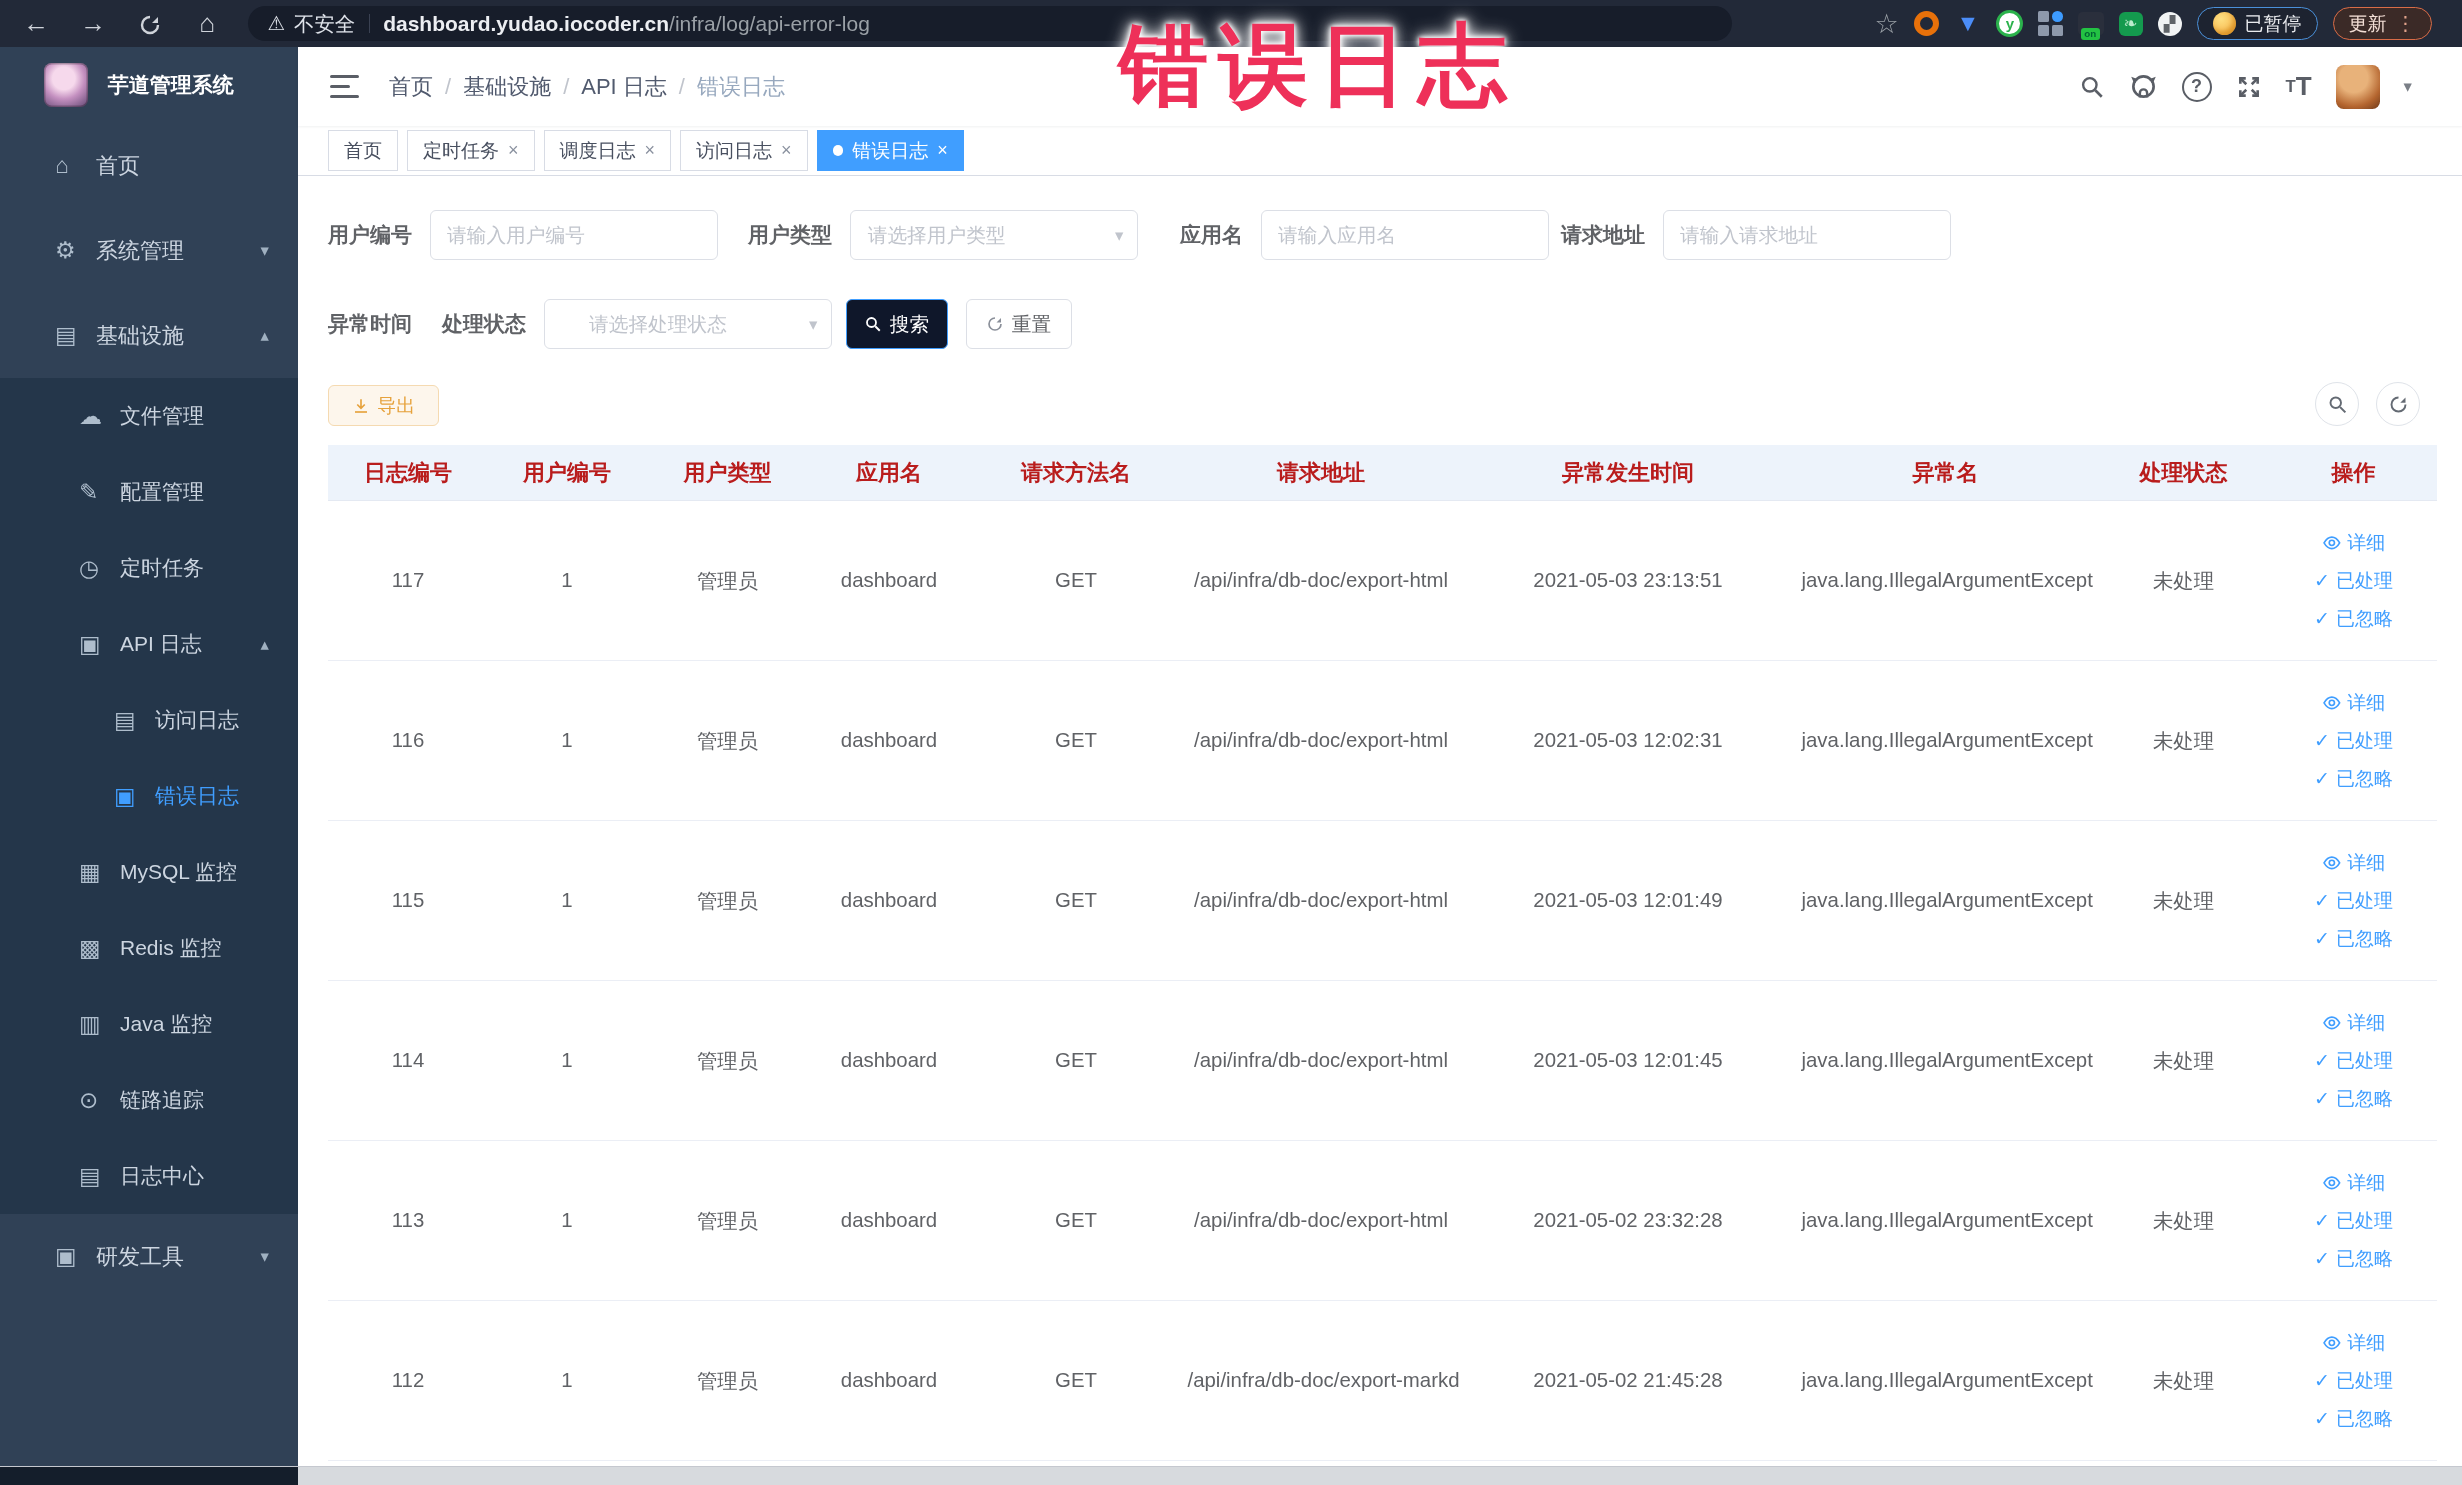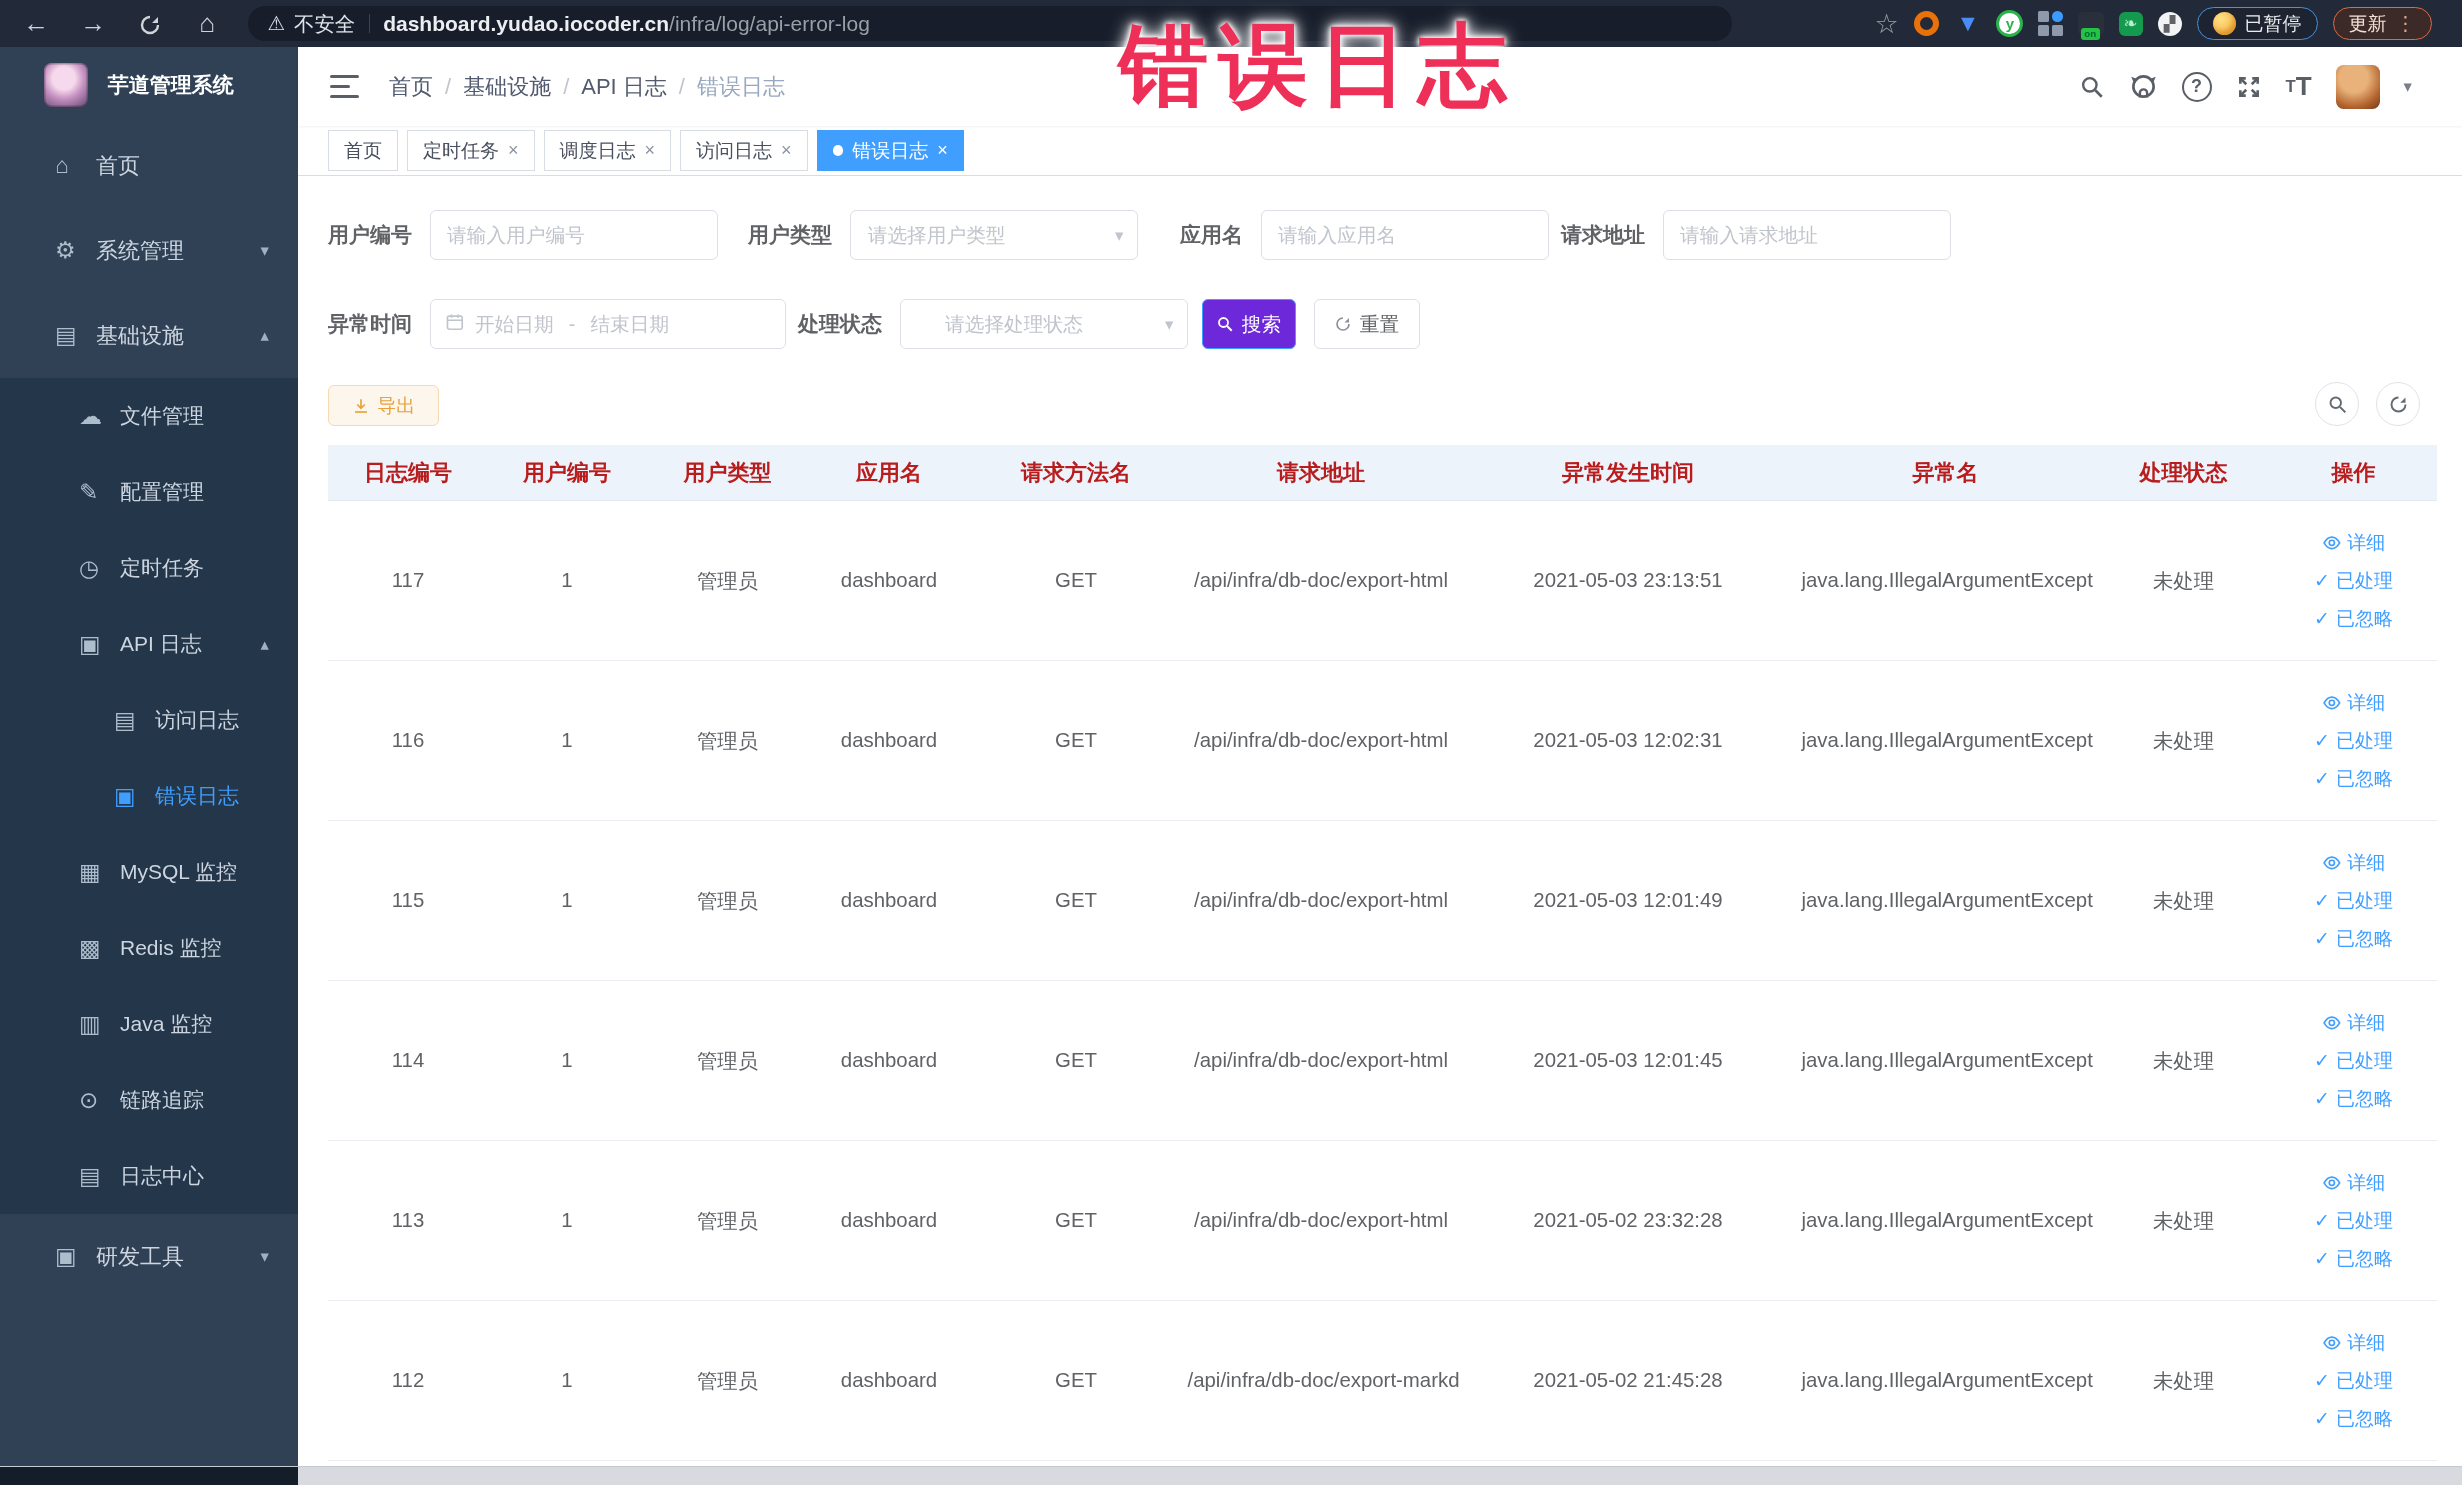--- a/index.html
+++ b/index.html
@@ -91,21 +91,21 @@
   .ctrl.input{padding-left:16px;}
   .ctrl.select{padding-left:16.7px;padding-right:41px;}
   .ctrl.select .chev{position:absolute;right:13.6px;color:#c0c4cc;font-size:16.7px;}
   .filter-row{position:absolute;left:30px;display:flex;align-items:center;}
   .row1{top:34px;} .row2{top:123px;}
   .daterange{width:356px;padding:0 13.6px;gap:10.6px;}
   .daterange .cal{color:#c0c4cc;flex:0 0 auto;}
   .daterange .d-sep{color:#c0c4cc;flex:0 0 auto;padding:0 4.5px;}
   .btn{height:50px;border-radius:6px;font-size:19.7px;display:flex;align-items:center;justify-content:center;
        gap:7.6px;box-sizing:border-box;cursor:pointer;white-space:nowrap;}
-  .btn-primary{background:#6d28d9;border:1.5px solid #409eff;color:#fff;width:94px;}
+  .btn-primary{background:#0f172a;border:1.5px solid #409eff;color:#fff;width:102px;}
   .btn-plain{background:#fff;border:1.5px solid #dcdfe6;color:#606266;width:106px;}
   .btn-warn{position:absolute;left:30px;top:209px;width:111px;height:41px;background:#fdf6ec;
             border:1.5px solid #f5dab1;color:#e6a23c;font-size:19px;}
   .circle-btns{position:absolute;top:206px;right:42px;display:flex;gap:16.7px;}
   .circle-btn{width:44px;height:44px;border-radius:50%;border:1.5px solid #dfe3e9;background:#fff;color:#646a73;
               display:flex;align-items:center;justify-content:center;box-sizing:border-box;cursor:pointer;}
   
   .table{position:absolute;left:30px;right:25px;top:269px;}
   .t-head{display:flex;height:55px;align-items:center;background:#edf3fb;border-bottom:1.5px solid #e4e9f2;}
   .t-head .cell{font-size:22px;font-weight:bold;color:#b91c1c;}
@@ -331,31 +331,20 @@
           <span class="ph">请输入应用名</span>
         </span>
       <span class="f-label" style="margin-left:12px;">请求地址</span>
       <span class="ctrl input" style="width:288px;">
           <span class="ph">请输入请求地址</span>
         </span>
     </div>
 
     <div class="filter-row row2">
       <span class="f-label">异常时间</span>
-      <span class="ctrl daterange">
-        <span class="cal">
-          <svg width="19.7" height="19.7" viewBox="0 0 24 24" fill="none" stroke="#c0c4cc" stroke-width="2">
-              <rect x="3" y="5" width="18" height="16" rx="2"></rect>
-              <path d="M3 10h18M8 3v4M16 3v4"></path>
-            </svg>
-        </span>
-        <span class="ph">开始日期</span>
-        <span class="d-sep">-</span>
-        <span class="ph">结束日期</span>
-      </span>
       <span class="f-label" style="margin-left:12px;">处理状态</span>
       <span class="ctrl select" style="width:288px;padding-left:44px;">
           <span class="ph">请选择处理状态</span>
           <span class="chev">▾</span>
         </span>
       <span class="btn btn-primary" style="margin-left:13.6px;">
         <svg width="18" height="18" viewBox="0 0 24 24">
             <circle cx="10" cy="10" r="6" fill="none" stroke="#fff" stroke-width="2.4"></circle>
             <path d="M15 15l6 6" stroke="#fff" stroke-width="2.6"></path>
           </svg>

